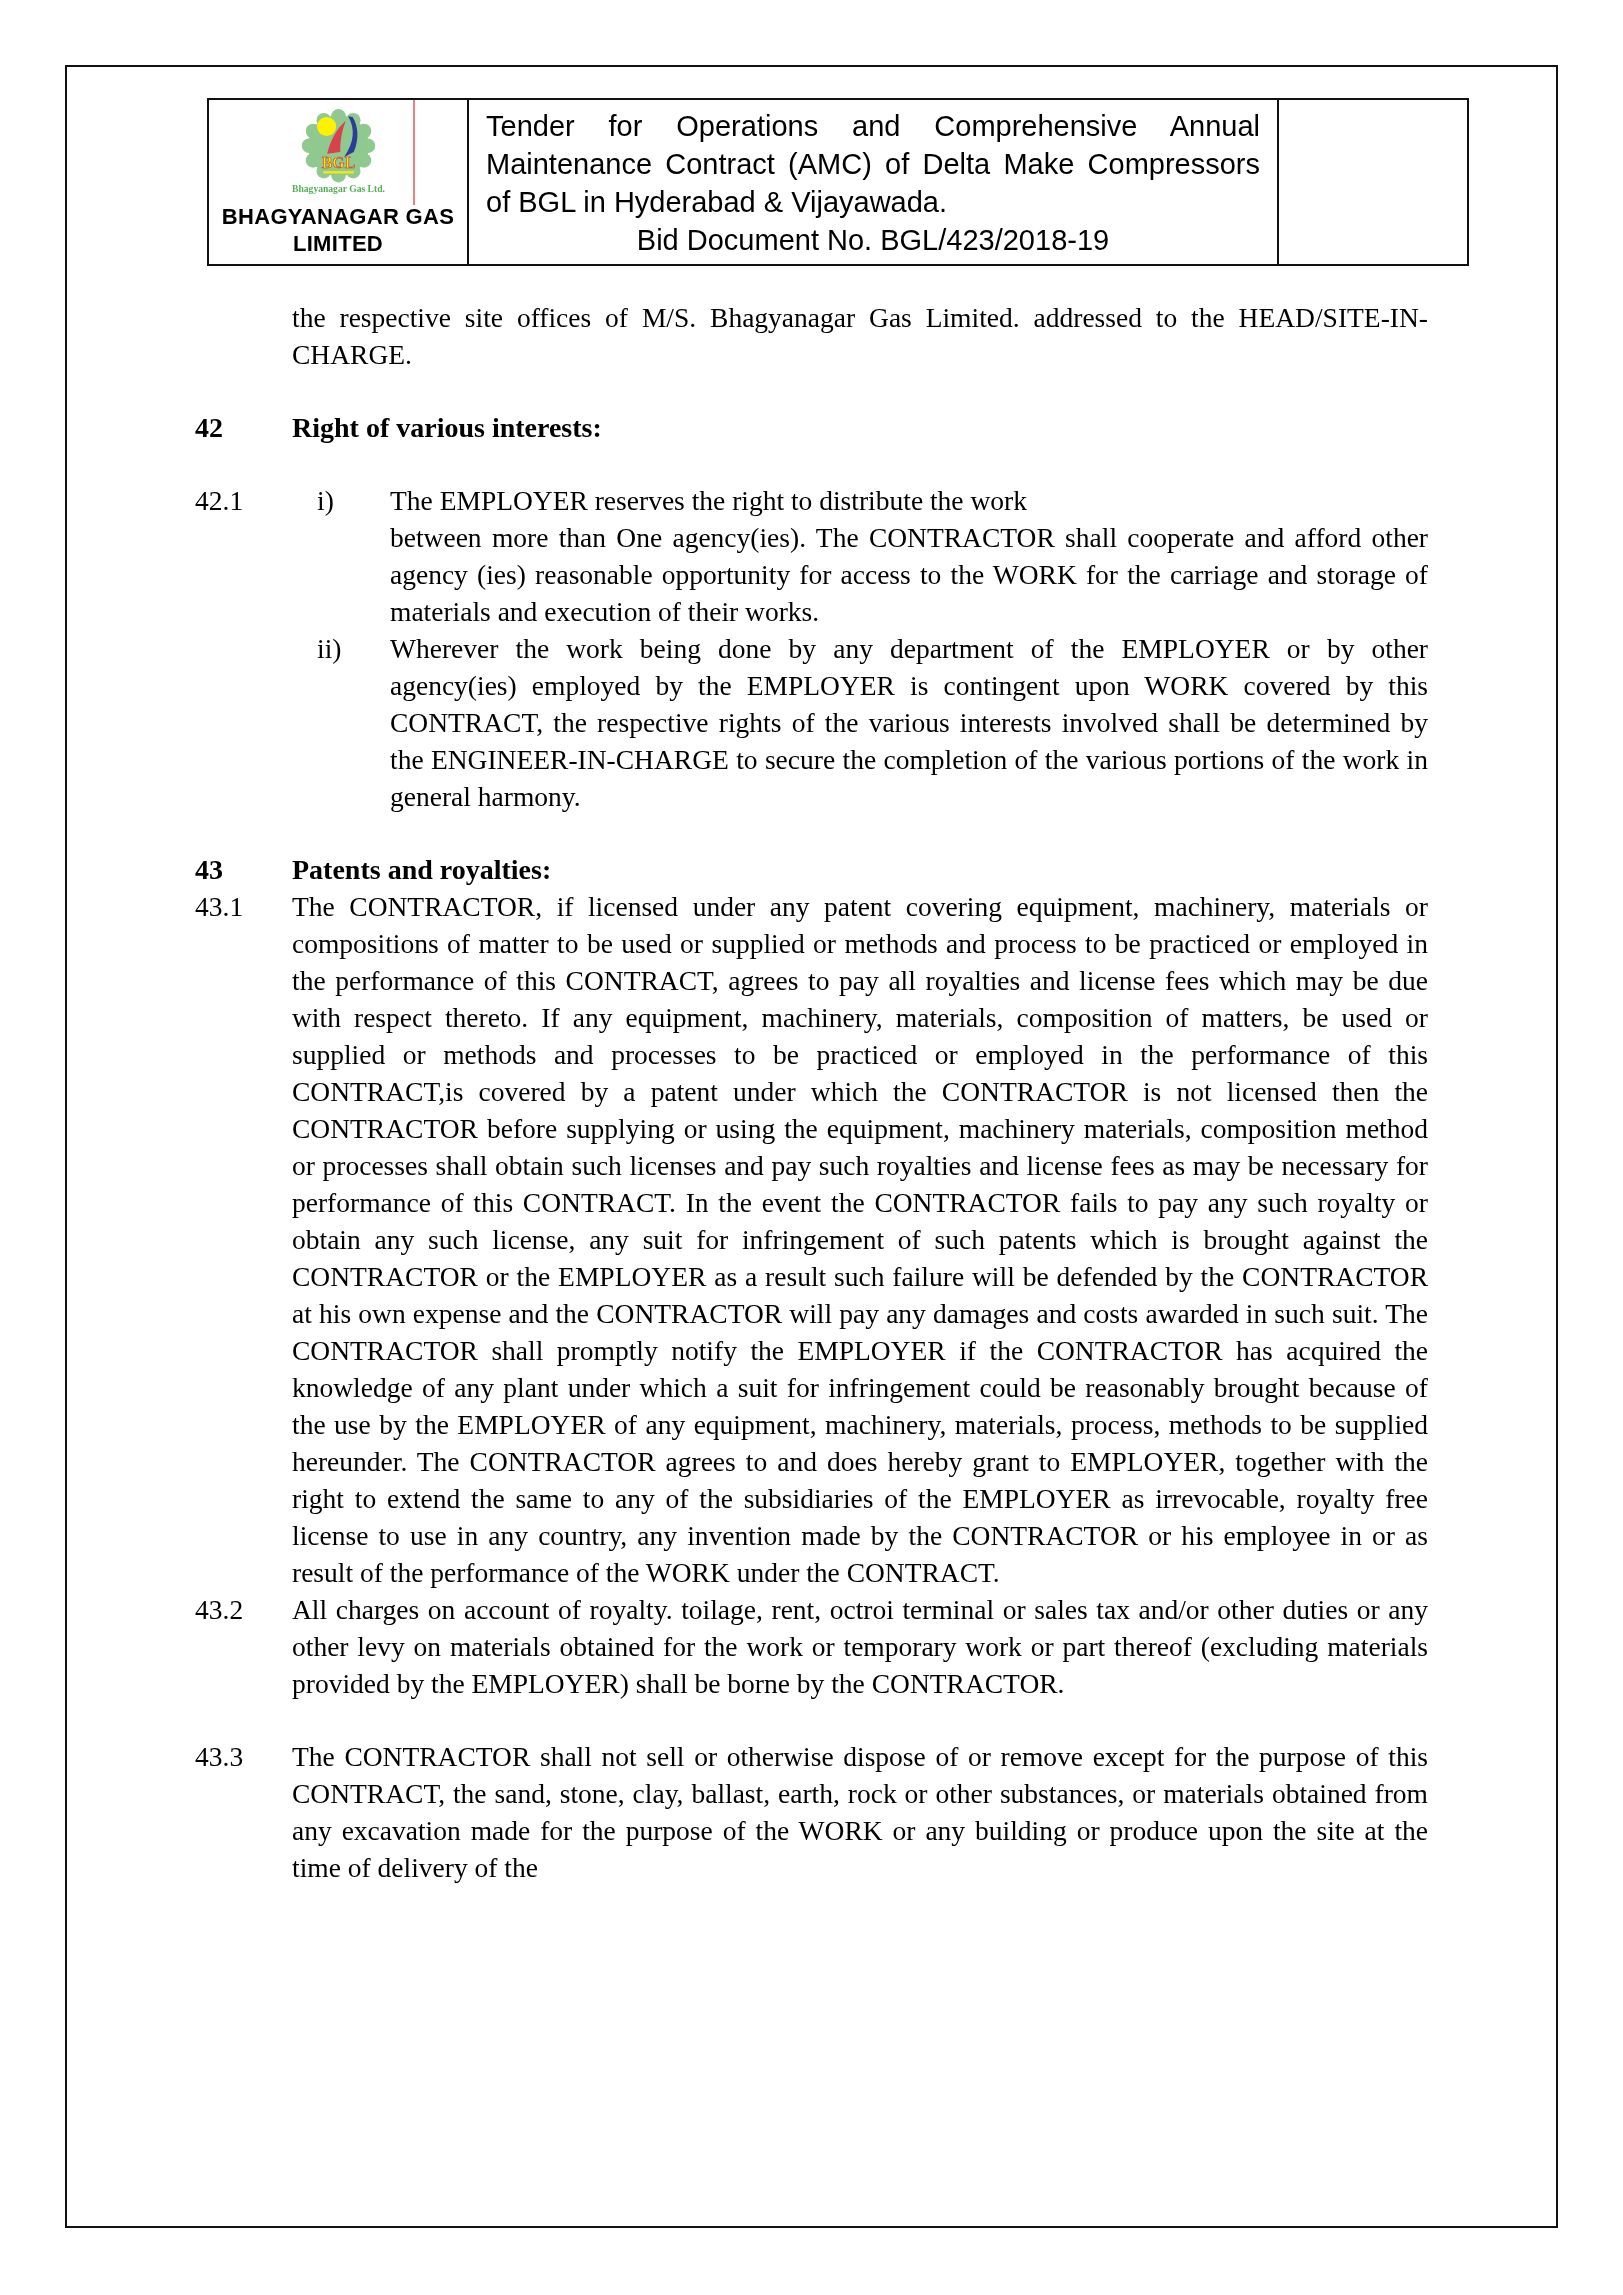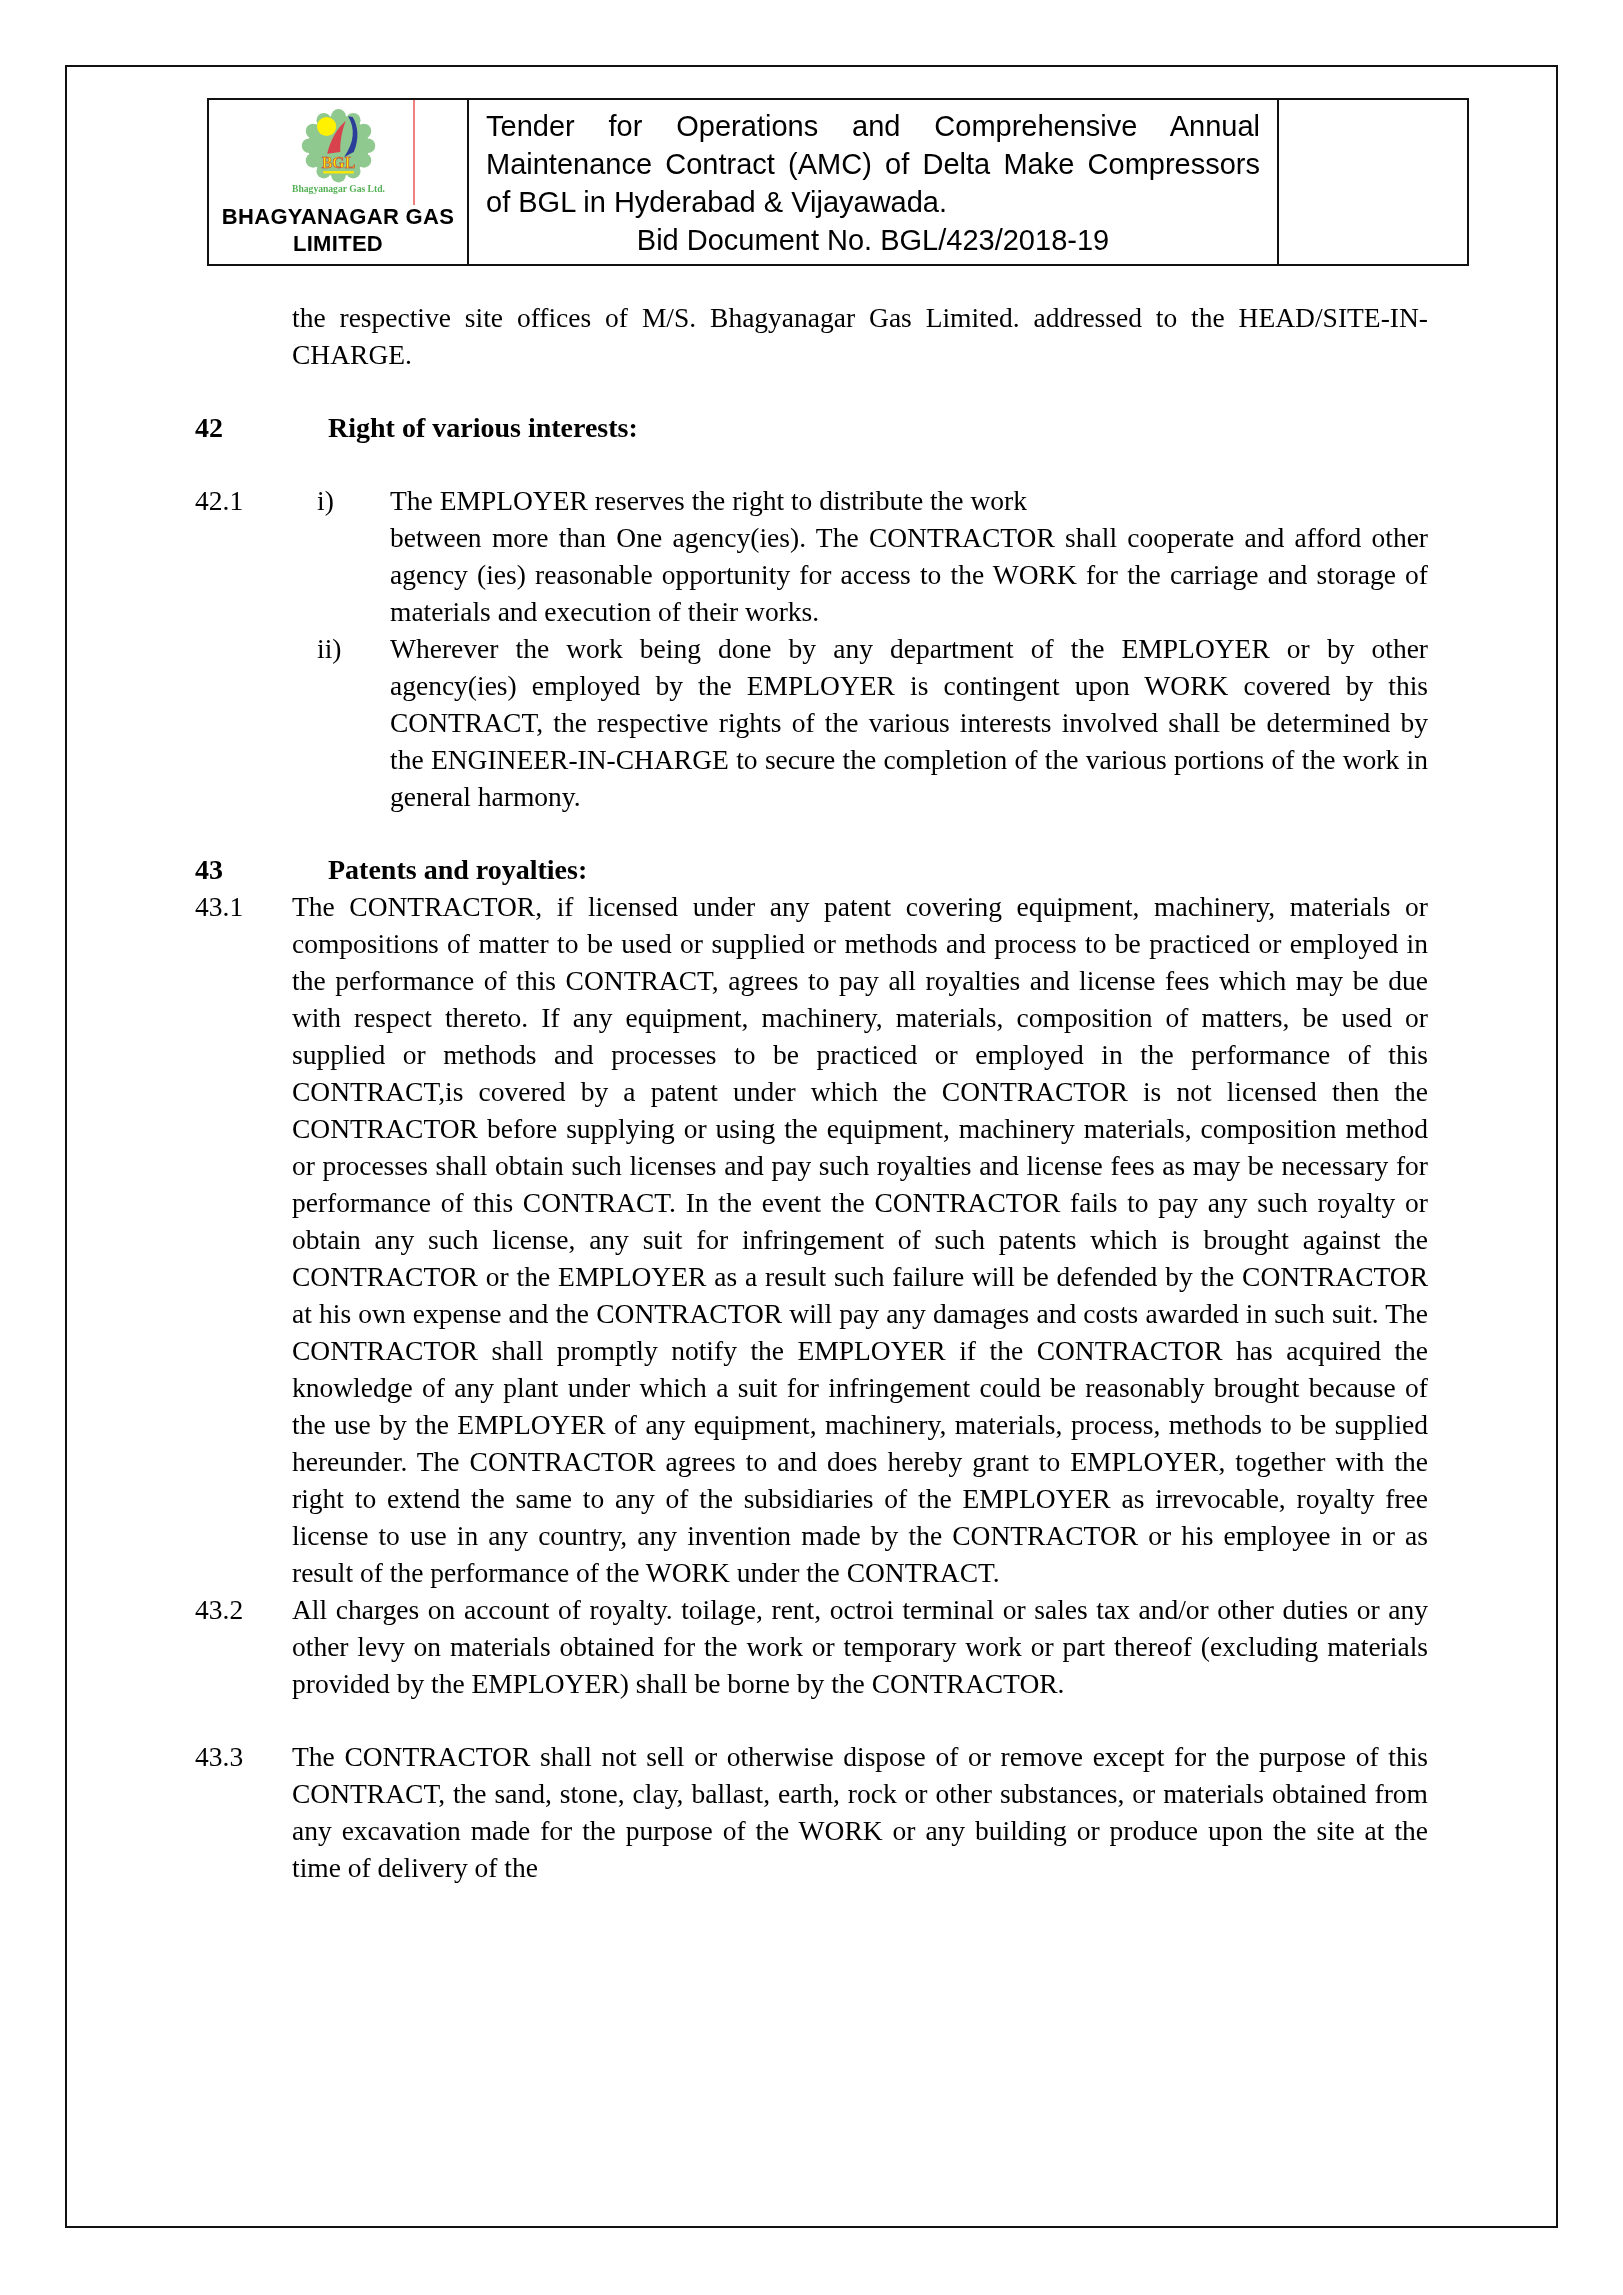--- a/index.html
+++ b/index.html
@@ -72,21 +72,21 @@
     font-size:27.5px; line-height:37px;
   }
   .row { display:flex; align-items:flex-start; }
   .num  { width:97px; flex:none; }
   .wide-num { width:122px; flex:none; }
   .marker { width:73px; flex:none; }
   .txt { flex:1 1 auto; min-width:0; }
   .just { text-align:justify; }
   .bold { font-weight:bold; }
   .gap-top { margin-top:36px; }
-  .heading { font-weight:bold; font-size:28px;gap:36px; }
+  .heading { font-weight:bold; font-size:28px; }
   
   .footer {
     position:absolute;
     left:128px; right:131px; bottom:34px;
     display:flex; justify-content:space-between; align-items:baseline;
     font-size:26px; line-height:31px;
   }
   .page-indicator b { font-weight:bold; }
 </style>
 </head>

